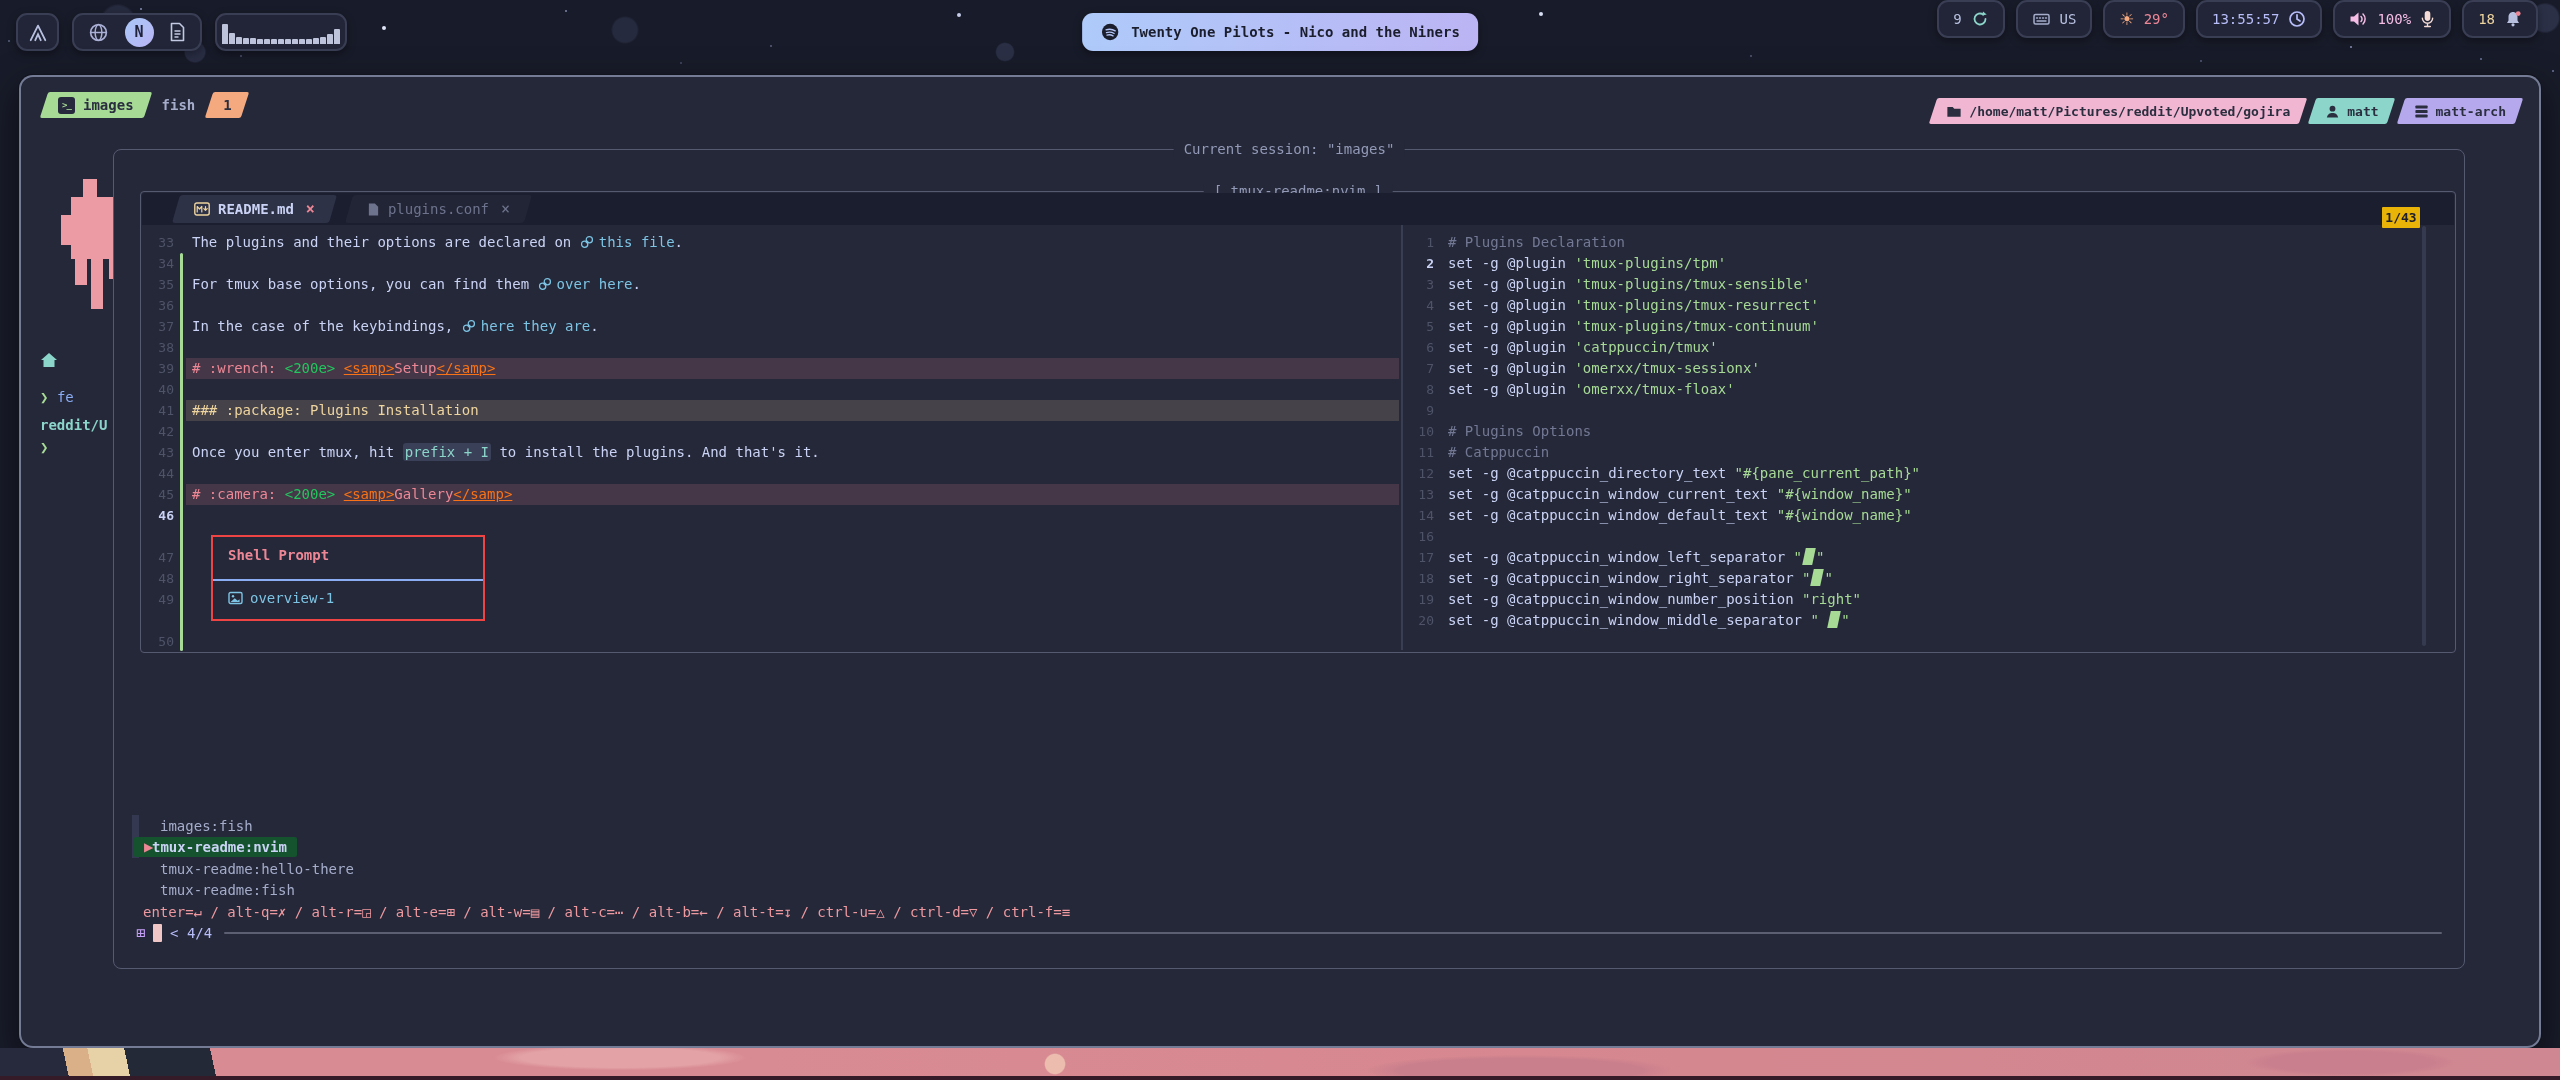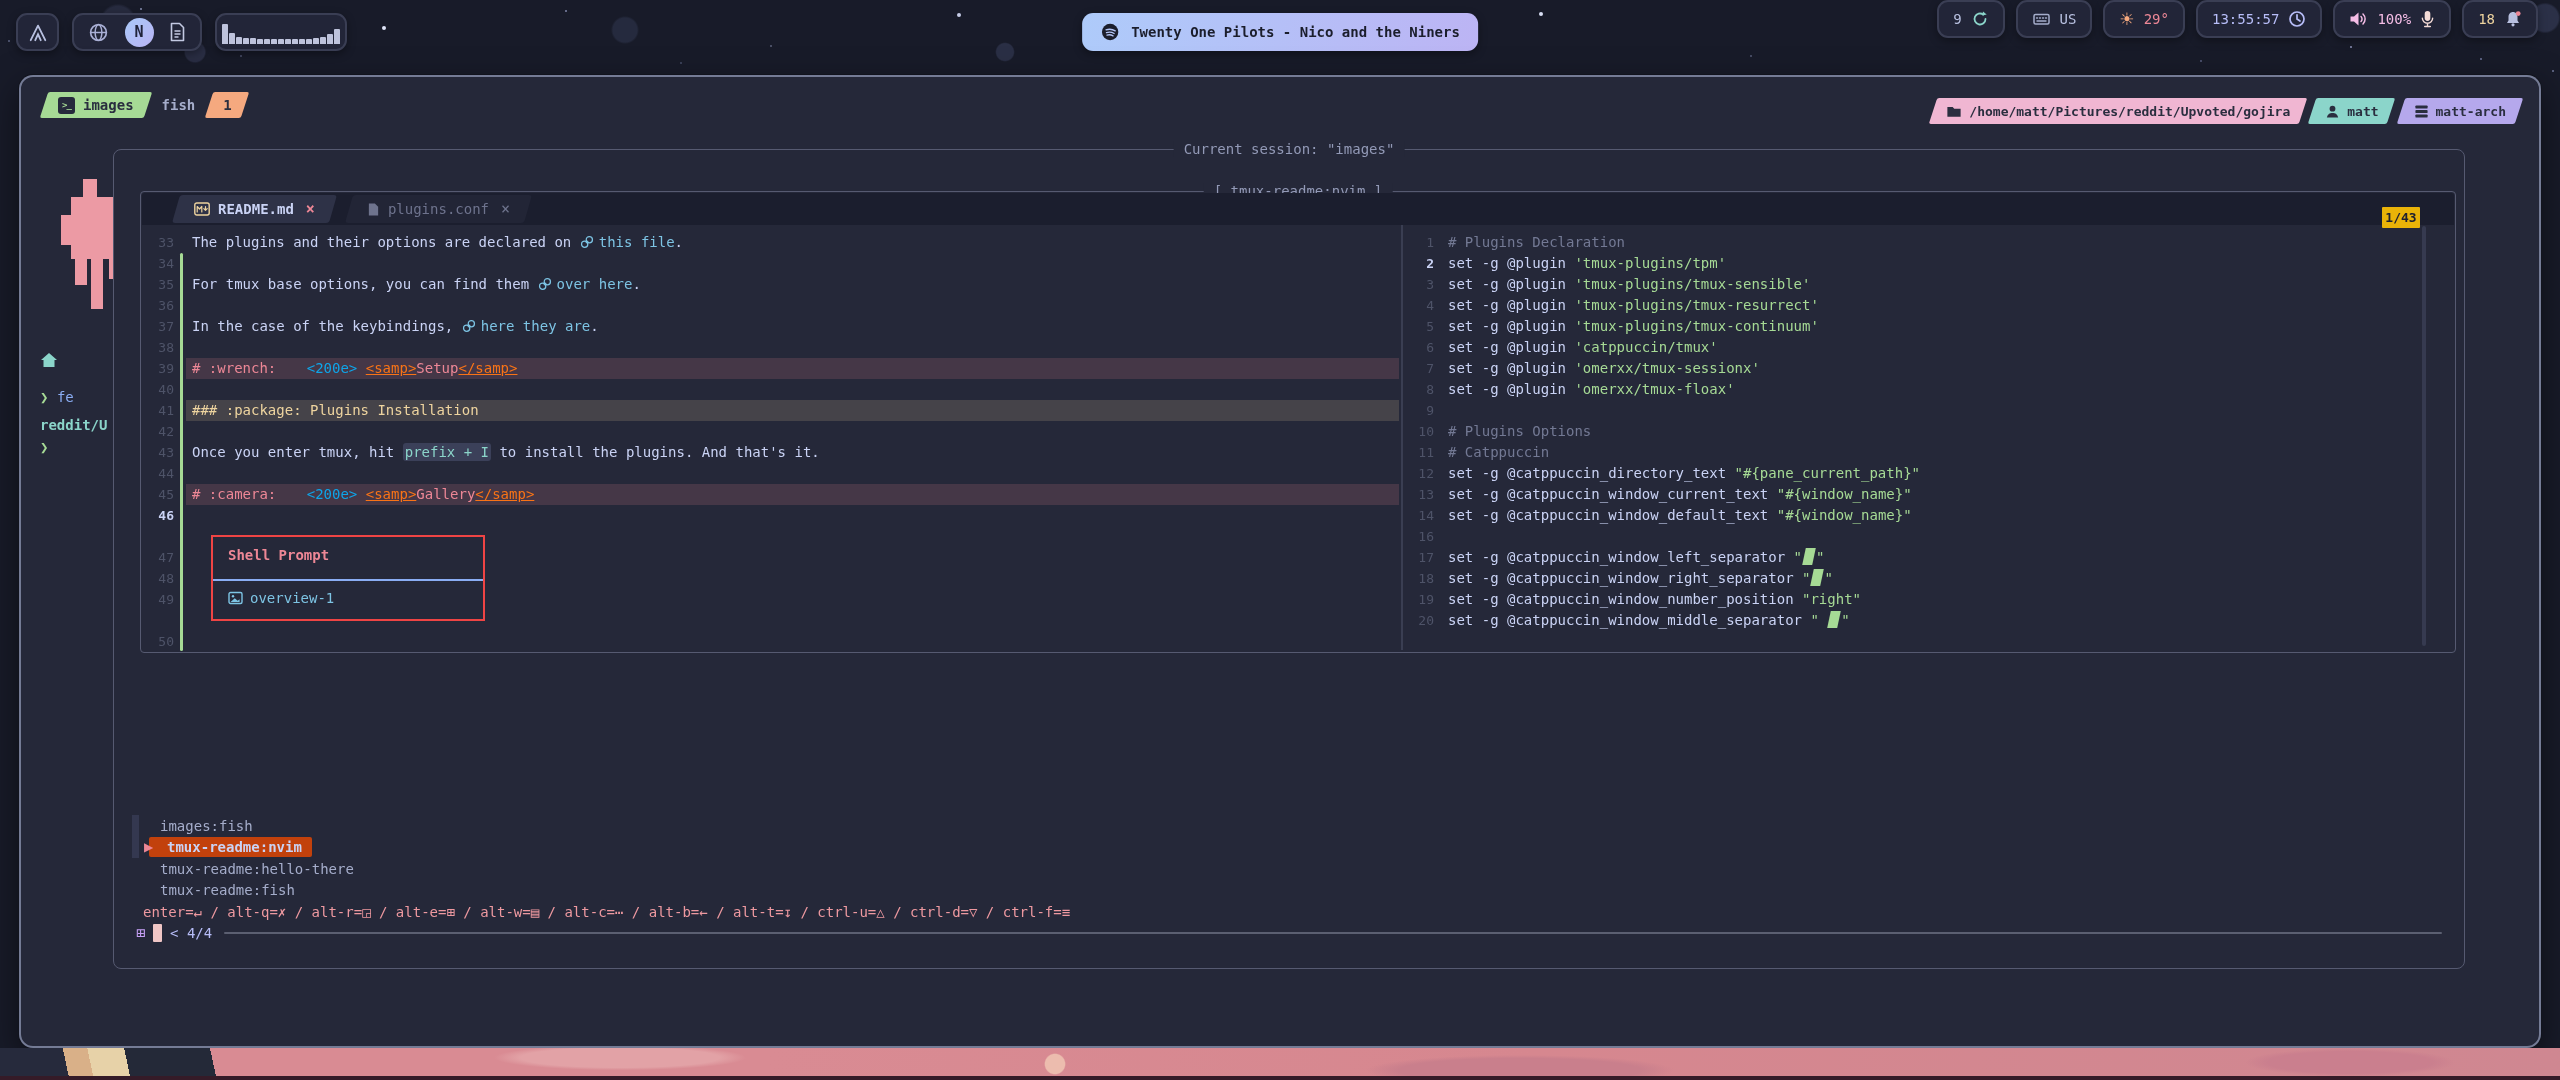--- a/index.html
+++ b/index.html
@@ -84,41 +84,41 @@
   #left-rows{position:absolute;left:3px;top:40px;width:1255px;}
   #right-rows{position:absolute;left:1271px;top:40px;width:1040px;}
   .erow{position:relative;height:21px;display:flex;align-items:center;font-size:14px;line-height:21px;white-space:pre;}
   .erow .ln{flex:none;width:30px;text-align:right;color:#4e5368;margin-right:18px;font-size:13px;}
   #right-rows .erow .ln{width:22px;margin-right:14px;}
   .erow.cur .ln{color:#cad3f5;font-weight:bold;}
   .erow .cw{position:relative;z-index:1;}
   .erow.hlr::before{content:'';position:absolute;left:42px;right:0;top:0;bottom:0;background:rgba(237,135,150,.16);}
   .erow.hly::before{content:'';position:absolute;left:42px;right:0;top:0;bottom:0;background:rgba(238,212,159,.16);}
   #git-bar{position:absolute;left:39px;top:61px;width:3px;height:398px;background:#a6da95;border-radius:2px;}
-  .c-t{color:#cad3f5;} .c-dim{color:#0ea5e9;margin-left:22px;} .c-lk{color:#7dc4e4;}
+  .c-t{color:#cad3f5;} .c-dim{color:#22c55e;} .c-lk{color:#7dc4e4;}
   .c-red{color:#ed8796;} .c-yel{color:#eed49f;}
   .c-samp{color:#f97316;text-decoration:underline;}
   .c-code{color:#8bd5ca;background:#3b4059;border-radius:3px;padding:1px 2px;}
   .c-g{color:#a6da95;} .c-cm{color:#737994;} .c-w{color:#cad3f5;}
   .inline-icon{display:inline-flex;vertical-align:-2px;margin-right:5px;}
   .gsep{display:inline-block;width:10px;height:17px;background:#a6da95;transform:skewX(-12deg);margin:0 2px;vertical-align:-3px;}
   
   #md-table{position:absolute;left:70px;top:343px;width:274px;height:86px;box-sizing:border-box;
     border:2px solid #ef4444;}
   #md-table .tdiv{position:absolute;left:0;right:0;top:42px;height:2px;background:#8aadf4;}
   #md-table .th{position:absolute;left:15px;top:10px;color:#ed8796;font-weight:bold;font-size:14px;}
   #md-table .td{position:absolute;left:15px;top:53px;color:#7dc4e4;font-size:14px;display:flex;align-items:center;gap:7px;}
   
   #fzf-gutter{position:absolute;left:18px;top:665px;width:7px;height:43px;background:#343850;}
   .srow{position:absolute;left:18px;height:21.5px;width:2250px;display:flex;align-items:center;
     font-size:14px;color:#a5adcb;white-space:pre;}
   .srow .ptr{position:absolute;left:12px;color:#ed8796;font-size:12px;z-index:2;
     font-family:"DejaVu Sans",sans-serif;}
   .srow .txt{margin-left:28px;}
-  .srow.sel .txt{margin-left:17px;padding:2px 10px 2px 18px;background:#c2410c;color:#cad3f5;font-weight:bold;border-radius:2px;}
+  .srow.sel .txt{margin-left:2px;padding:2px 10px 2px 18px;background:#14532d;color:#cad3f5;font-weight:bold;border-radius:2px;}
   #help-row{position:absolute;left:29px;height:21.5px;display:flex;align-items:center;
     color:#ee99a0;font-size:14px;white-space:pre;}
   #prompt-row{position:absolute;left:22px;height:21.5px;display:flex;align-items:center;gap:8px;font-size:14px;}
   #grid-glyph{color:#c6a0f6;font-size:15px;}
   #fzf-cursor{width:9px;height:18px;background:#f0c6c6;border-radius:1px;}
   #fzf-counter{color:#b7bdf8;}
   #fzf-rule{height:2px;background:#5b5f71;width:2218px;margin-left:4px;border-radius:1px;}
   
   #wallpaper{position:absolute;left:0;top:1048px;width:2560px;height:32px;
     background:

